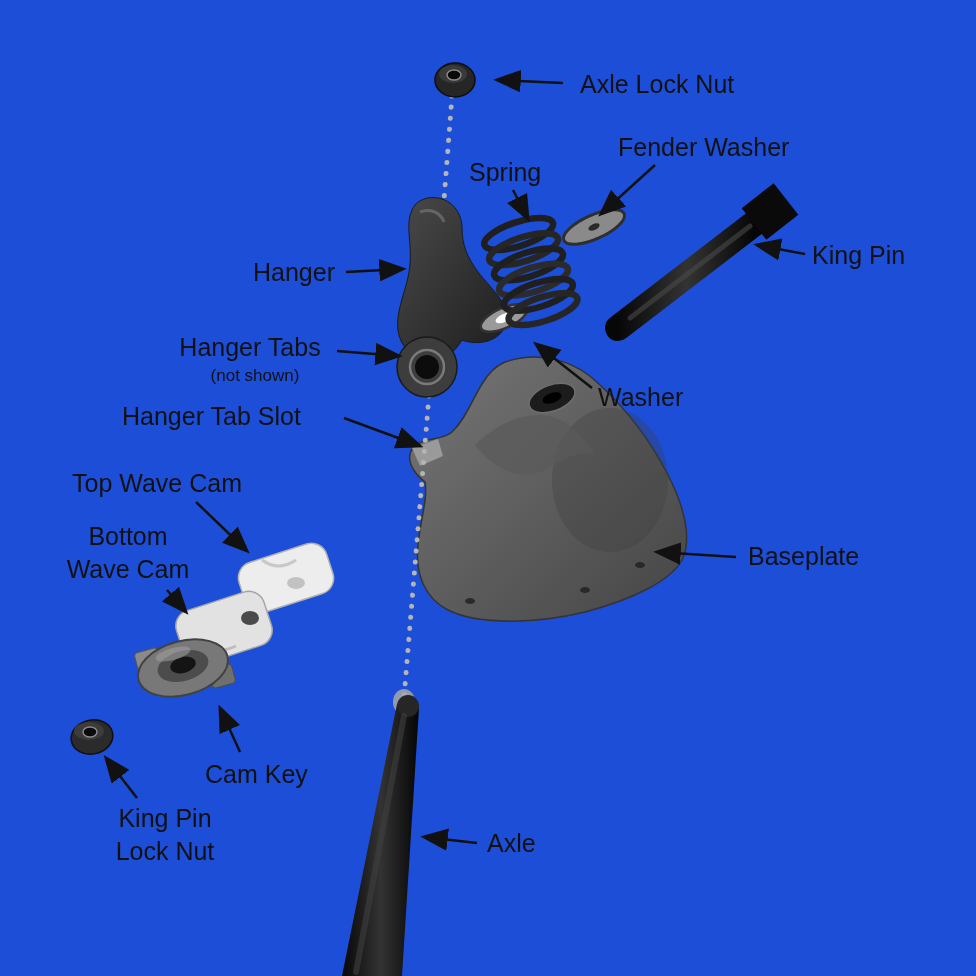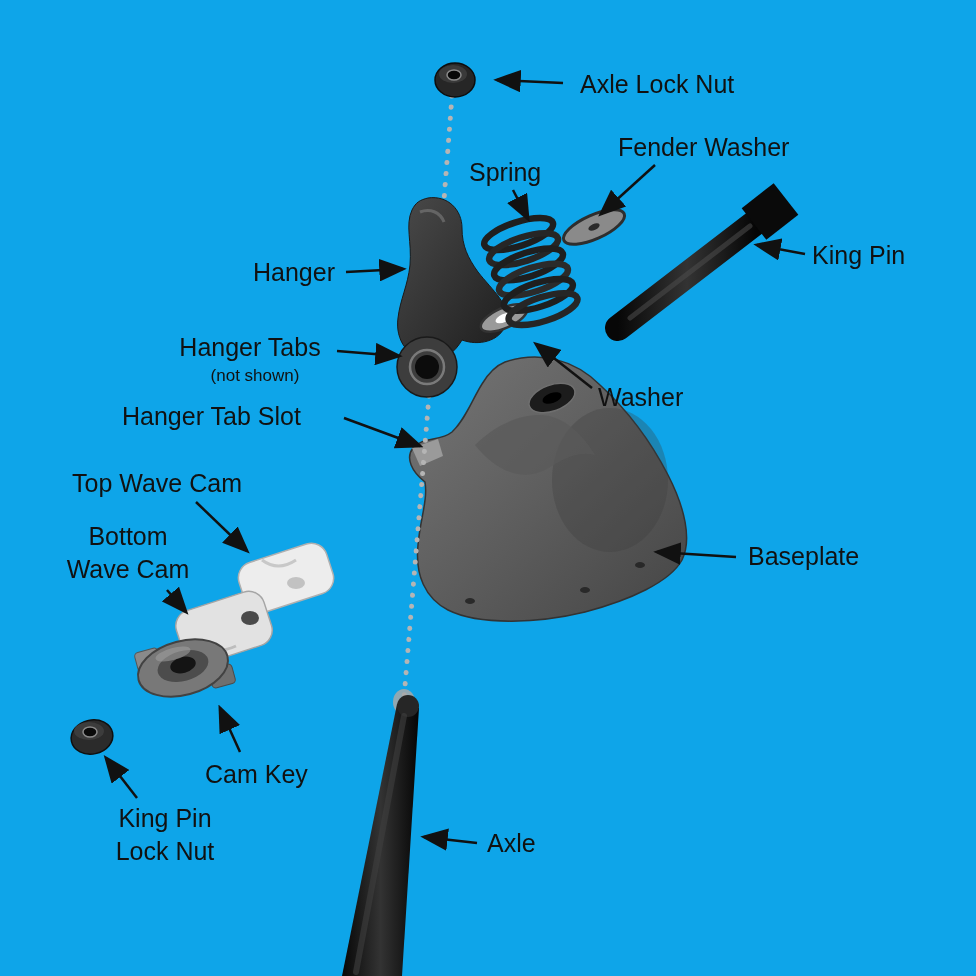--- a/index.html
+++ b/index.html
@@ -1,20 +1,20 @@
 <!DOCTYPE html>
 <html><head>
 <meta charset="utf-8">
 <style>
   html, body { margin: 0; padding: 0; background: #ffffff; }
   #stage {
     position: relative;
     width: 976px;
     height: 976px;
-    background: #0ea5e9;
+    background: #1d4ed8;
     overflow: hidden;
     font-family: "Liberation Sans", sans-serif;
   }
   svg { display: block; }
   text.lbl {
     font-family: "Liberation Sans", sans-serif;
     font-size: 25px;
     fill: #111111;
   }
   text.lbl-sm {

